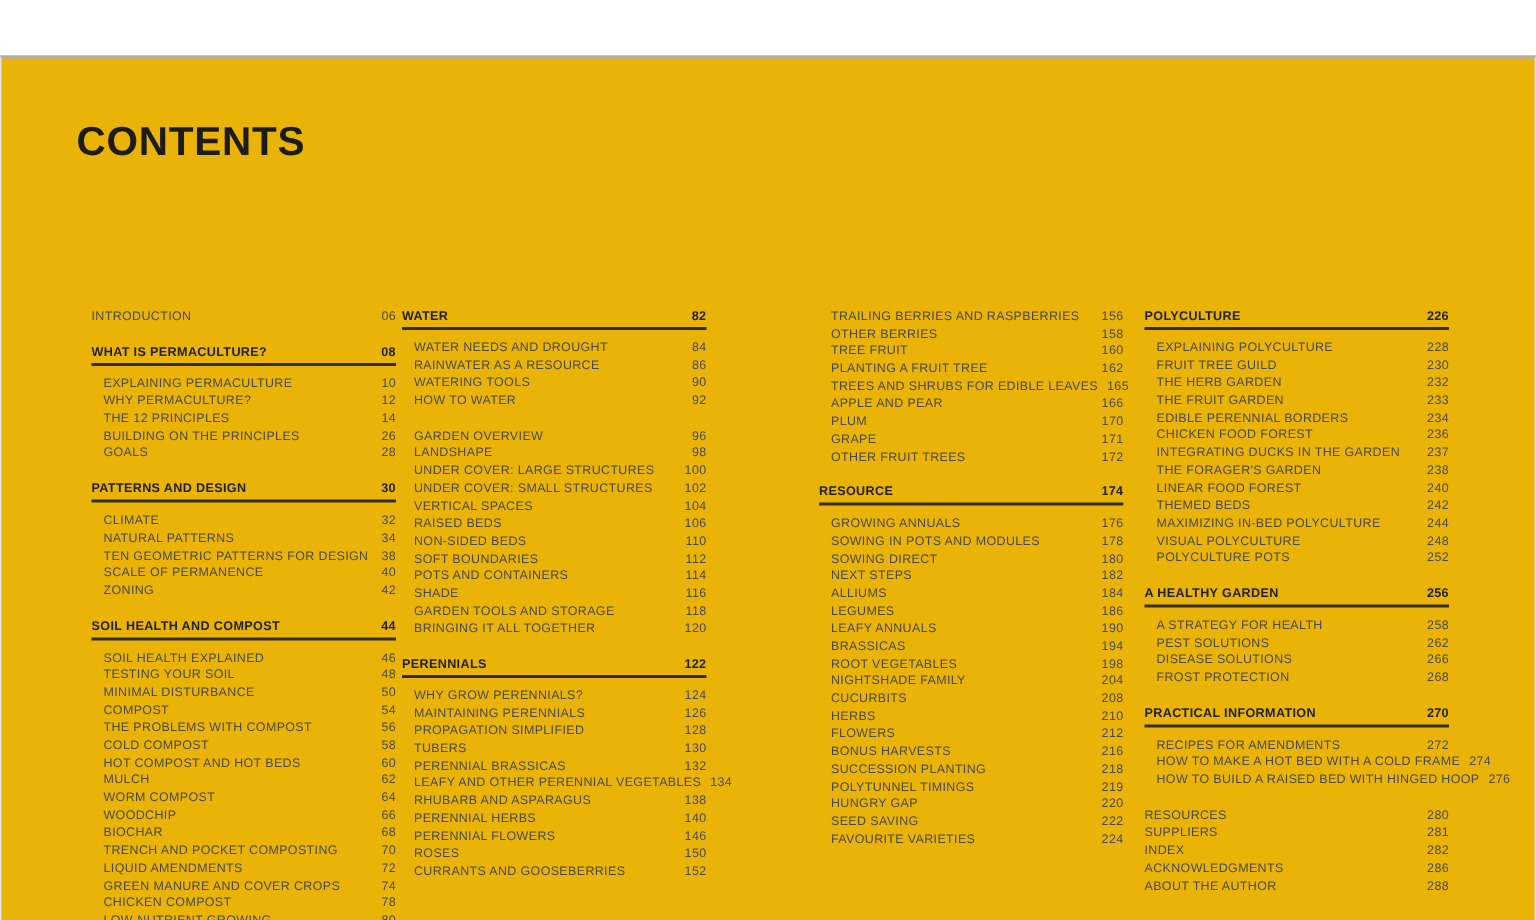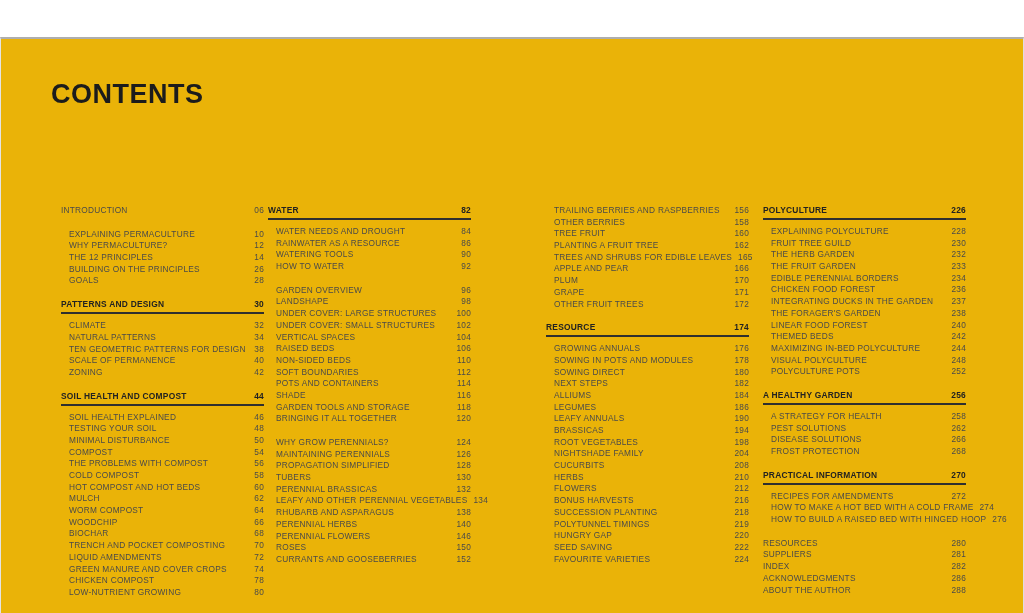--- a/index.html
+++ b/index.html
@@ -49,20 +49,24 @@
   <div class="title">CONTENTS</div>
   <div id="toc-root">
       <div class="col col-0">
         <div class="block plain">
           <div class="row">
             <span>INTRODUCTION</span>
             <span class="num">06</span>
           </div>
         </div>
         <div class="block indent">
+          <div class="sec-header">
+            <span>WHAT IS PERMACULTURE?</span>
+            <span class="num">08</span>
+          </div>
           <div class="row">
             <span>EXPLAINING PERMACULTURE</span>
             <span class="num">10</span>
           </div>
           <div class="row">
             <span>WHY PERMACULTURE?</span>
             <span class="num">12</span>
           </div>
           <div class="row">
             <span>THE 12 PRINCIPLES</span>
@@ -241,20 +245,24 @@
           <div class="row">
             <span>GARDEN TOOLS AND STORAGE</span>
             <span class="num">118</span>
           </div>
           <div class="row">
             <span>BRINGING IT ALL TOGETHER</span>
             <span class="num">120</span>
           </div>
         </div>
         <div class="block indent">
+          <div class="sec-header">
+            <span>PERENNIALS</span>
+            <span class="num">122</span>
+          </div>
           <div class="row">
             <span>WHY GROW PERENNIALS?</span>
             <span class="num">124</span>
           </div>
           <div class="row">
             <span>MAINTAINING PERENNIALS</span>
             <span class="num">126</span>
           </div>
           <div class="row">
             <span>PROPAGATION SIMPLIFIED</span>

